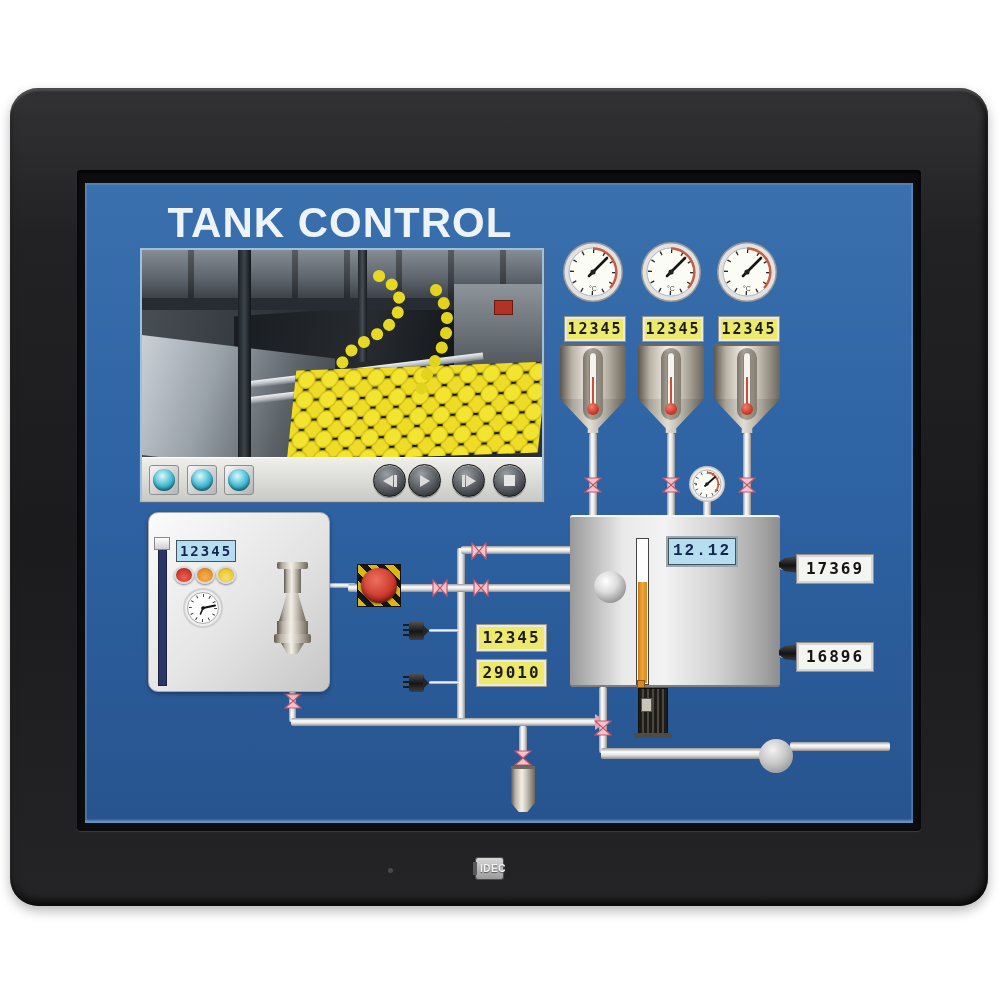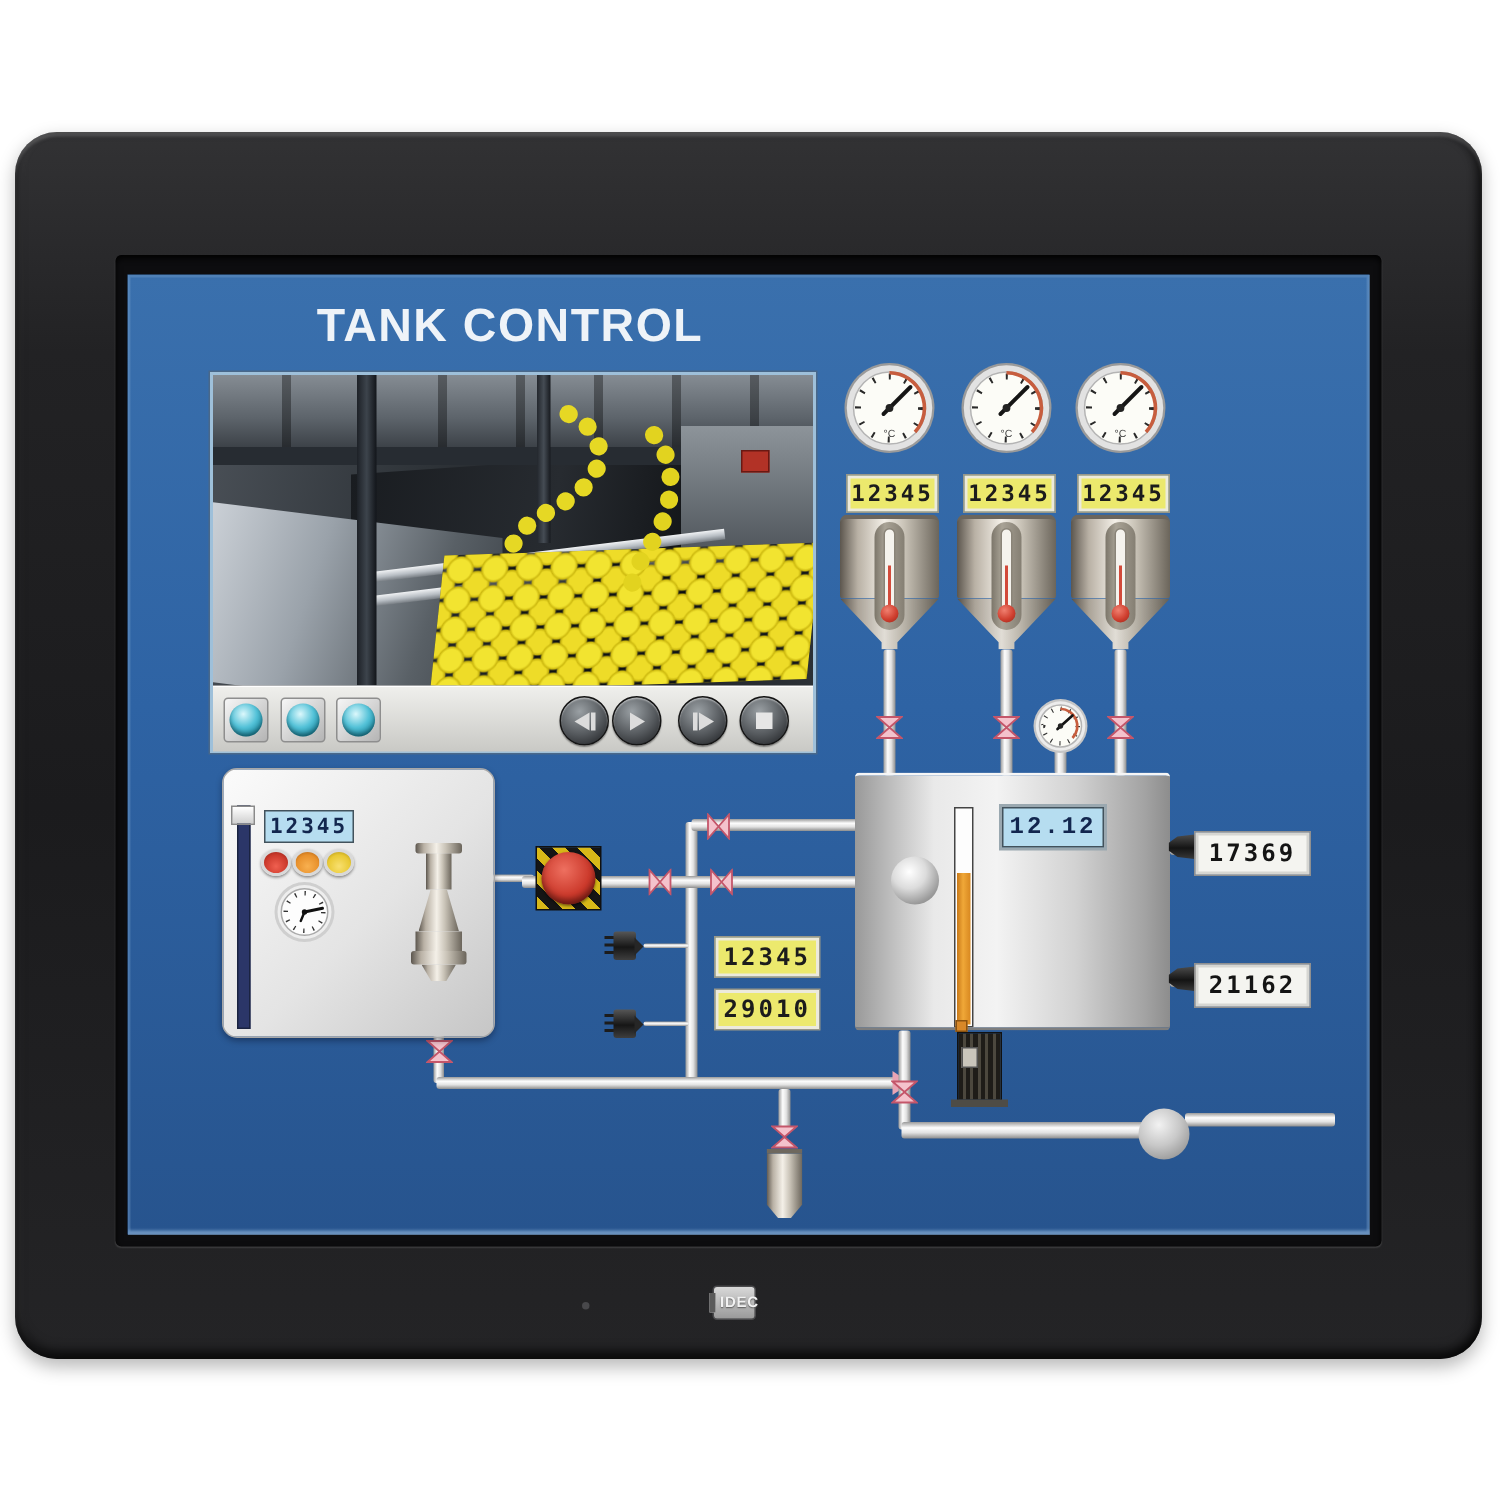--- a/index.html
+++ b/index.html
@@ -29,21 +29,21 @@
   
   .pipe-h{background:linear-gradient(180deg,#9a9a9a,#fdfdfd 35%,#e2e2e2 65%,#8d8d8d);border-radius:2px;}
   .pipe-v{background:linear-gradient(90deg,#9a9a9a,#fdfdfd 35%,#e2e2e2 65%,#8d8d8d);border-radius:2px;}
   .metal-v{background:linear-gradient(90deg,#5c564e,#b9b1a5 18%,#f4f0e8 45%,#c9c3b7 65%,#6b655b 100%);}
   .lcd{font-family:"DejaVu Sans Mono",monospace;font-weight:bold;text-align:center;letter-spacing:2px;}
   .lcd-yellow{background:#ece96d;border:2px solid #eceadc;outline:1px solid #98988a;
     color:#1c1c1c;font-size:15px;line-height:20px;}
   .lcd-blue{background:#b6ddf0;border:1px solid #42525c;color:#12264e;}
   .lcd-white{background:#f4f4f0;border:2px solid #d6d6d2;outline:1px solid #909090;
     color:#141414;font-size:16px;line-height:24px;}
-  .title{color:#eef3f8;font-size:31px;font-weight:800;letter-spacing:1px;text-align:center;}
+  .title{color:#eef3f8;font-size:42px;font-weight:800;letter-spacing:1px;text-align:center;}
 
   
   .cam-panel{left:140px;top:248px;width:400px;height:250px;border:2px solid #9ec0da;
     outline:1px solid #49688a;background:#111;box-sizing:content-box;}
   .cam{position:relative;width:400px;height:207px;overflow:hidden;
     background:linear-gradient(100deg,#4a5057 0%,#2e3338 35%,#1b1e22 65%,#2c3136 100%);}
   .cam-top{left:0;top:0;width:400px;height:52px;
     background:linear-gradient(180deg,#858c93,#5d646b 55%,#363b41);}
   .cam-top:after{content:"";position:absolute;inset:0;
     background:repeating-linear-gradient(90deg,transparent 0 46px,rgba(0,0,0,.35) 46px 52px);}
@@ -349,21 +349,21 @@
   <div class="abs ball"></div>
   <div class="abs motor-tag"></div>
   <div class="abs motor">
     <div class="motor-panel"></div>
   </div>
   <div class="abs motor-base"></div>
 
   <div class="abs plug-r" style="left:779px;top:556px;"></div>
   <div class="abs lcd lcd-white" style="left:797px;top:555px;width:72px;height:24px;">17369</div>
   <div class="abs plug-r" style="left:779px;top:644px;"></div>
-  <div class="abs lcd lcd-white" style="left:797px;top:643px;width:72px;height:24px;">21162</div>
+  <div class="abs lcd lcd-white" style="left:797px;top:643px;width:72px;height:24px;">16896</div>
 
   <div class="abs pump"></div>
   <div class="abs cylinder metal-v"></div>
 
   <div class="abs pipe-h" style="left:429px;top:629px;width:30px;height:3px;"></div>
   <div class="abs plug-l" style="left:403px;top:621px;">
     <span class="prong" style="top:3px;"></span>
       <span class="prong" style="top:8px;"></span>
       <span class="prong" style="top:13px;"></span>
     <span class="pbody"></span>

